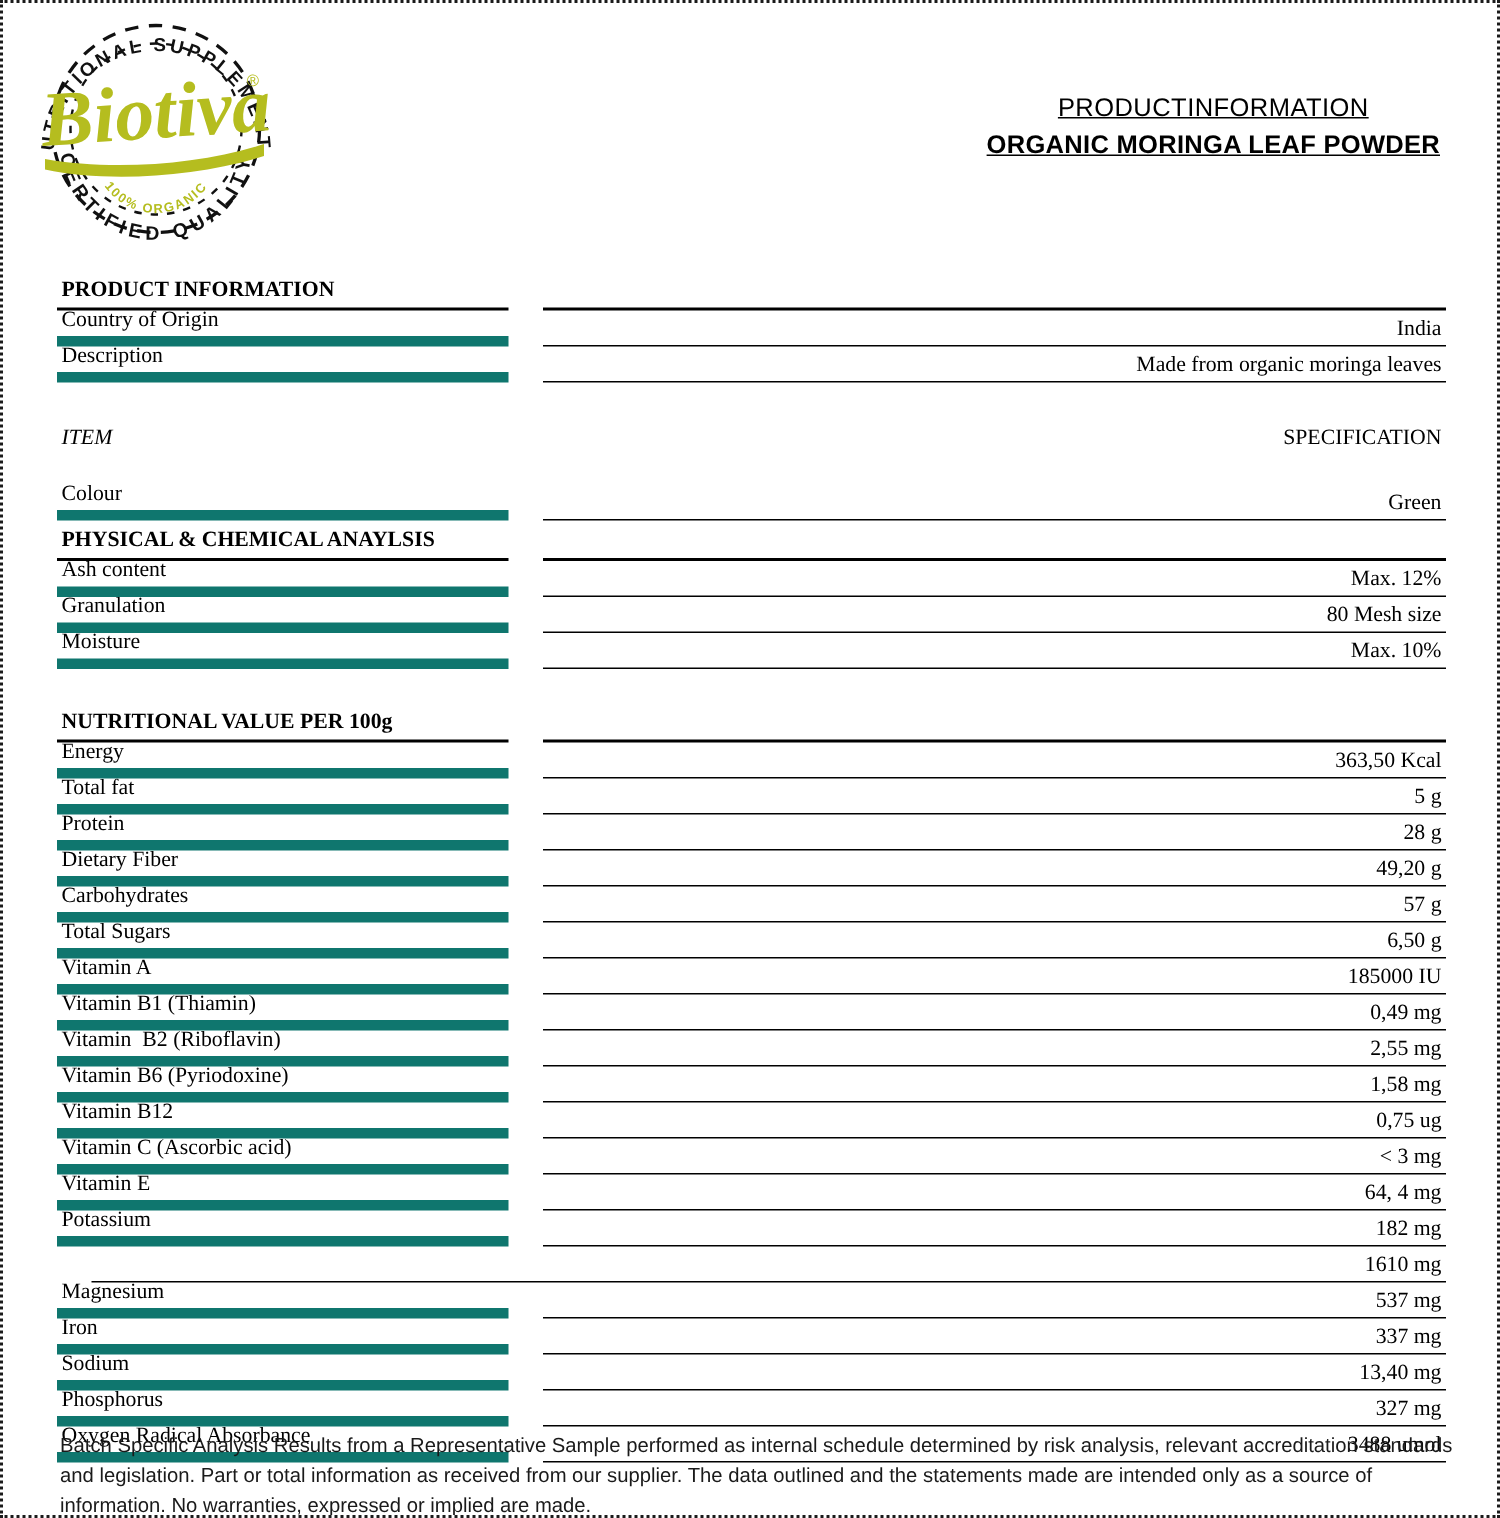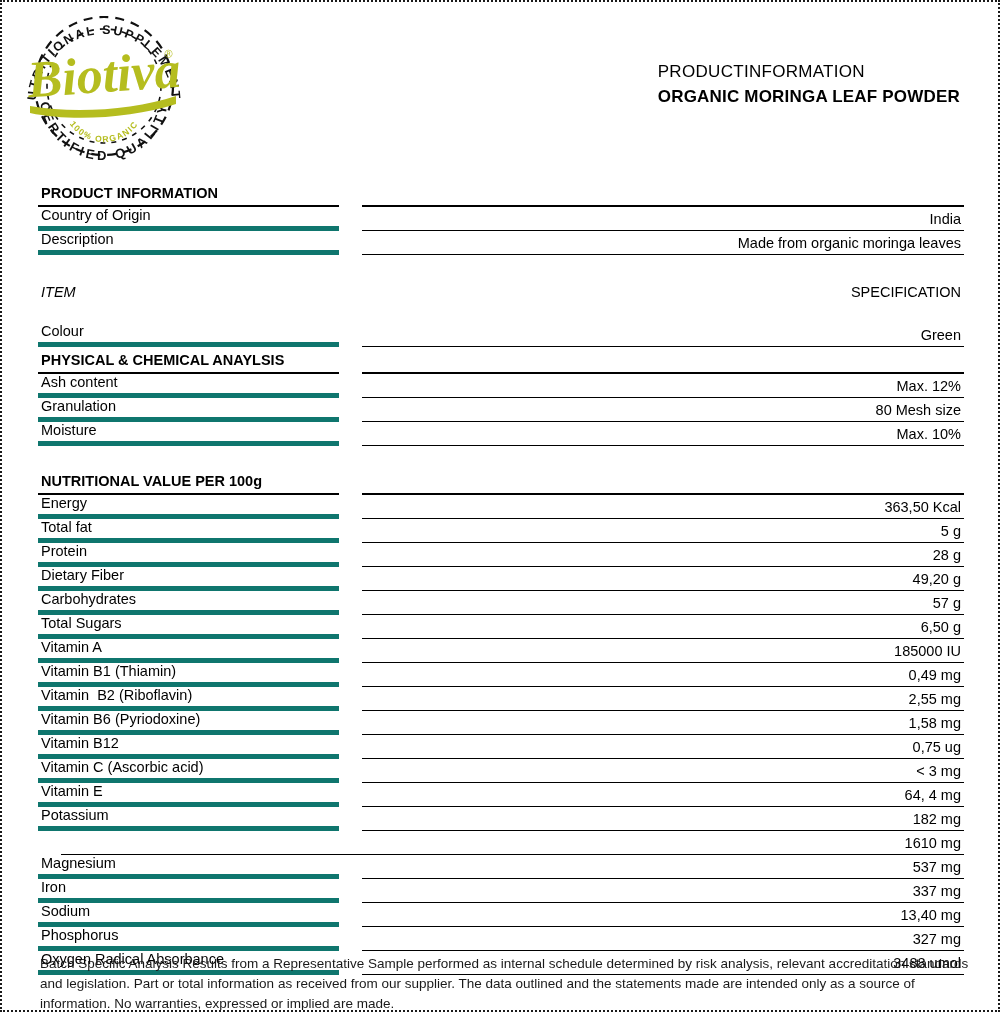--- a/index.html
+++ b/index.html
@@ -30,21 +30,22 @@
     position: absolute;
     left: 12px;
     top: 8px;
     width: 180px;
     height: 152px;
   }
   .header-titles {
     position: absolute;
     right: 38px;
     top: 58px;
-    text-align: left;
+    text-align: center;
+    text-decoration: underline;
   }
   .title-main {
     font-size: 17px;
     letter-spacing: 0.3px;
     line-height: 24px;
     white-space: pre;
   }
   .title-sub {
     font-size: 17px;
     font-weight: bold;
@@ -58,27 +59,28 @@
     position: absolute;
     left: 36px;
     top: 178px;
     width: 926px;
   }
 
   .row {
     display: flex;
     align-items: flex-end;
     height: 24px;
+    font-family: Liberation Serif, serif;
   }
   .row .col-l {
     width: 301px;
     flex: 0 0 301px;
     box-sizing: border-box;
     padding: 0 2px 2px 3px;
-    border-bottom: 5px solid #0f766e;
+    border-bottom: 7px solid #0f766e;
     font-size: 14.5px;
     line-height: 17px;
     white-space: pre;
     overflow: hidden;
   }
   .row .gap {
     width: 23px;
     flex: 0 0 23px;
   }
   .row .col-r {

